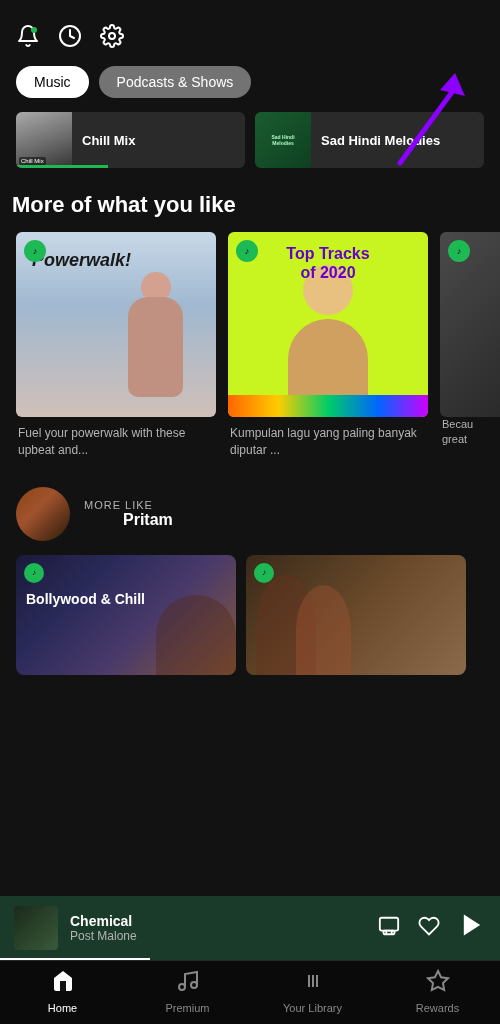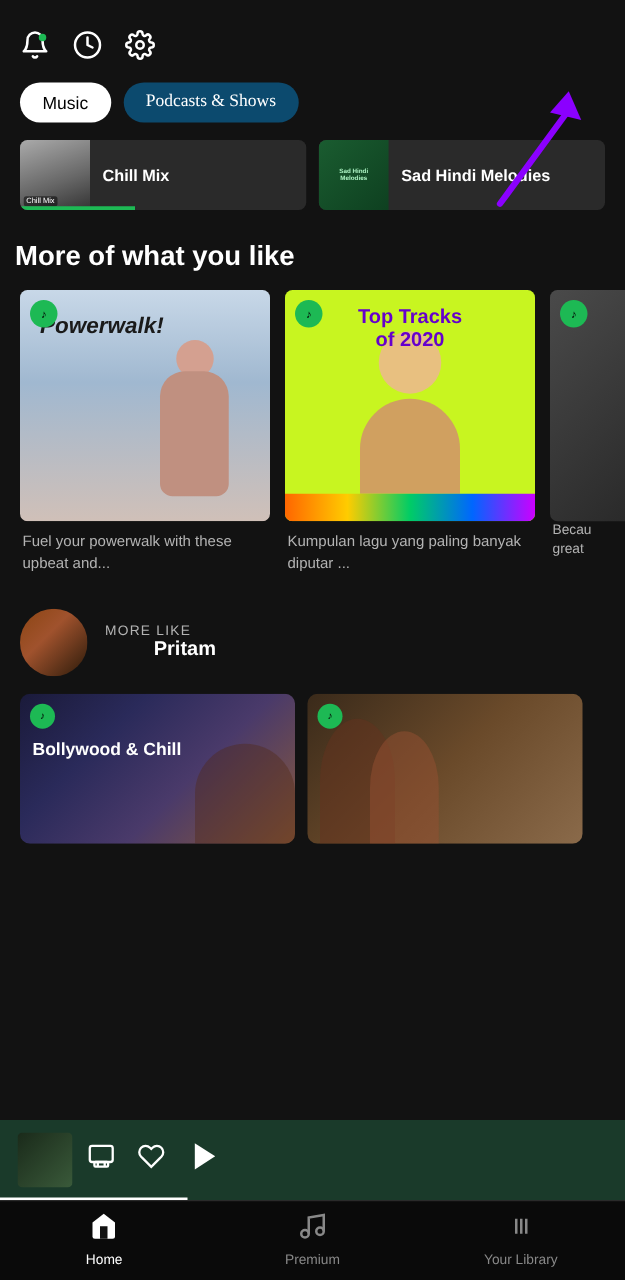--- a/index.html
+++ b/index.html
@@ -49,23 +49,22 @@
       font-size: 14px;
       font-weight: 500;
       cursor: pointer;
       border: none;
     }
     .filter-tab.active {
       background: #fff;
       color: #000;
     }
     .filter-tab.inactive {
-      background: #0c4a6e;
-      color: #fff;
-      font-family: Liberation Serif, serif;
+      background: #737373;
+      color: #fff;
     }
 
     
     .recently-played {
       display: flex;
       gap: 10px;
       padding: 0 16px 20px;
       overflow-x: hidden;
     }
     .rp-card {
@@ -590,20 +589,24 @@
 
     <div style="position:absolute;bottom:0;left:10px;width:60px;height:100px;background:rgba(100,50,30,0.5);border-radius:50% 50% 0 0;"></div>
     <div style="position:absolute;bottom:0;left:50px;width:55px;height:90px;background:rgba(150,80,50,0.5);border-radius:50% 50% 0 0;"></div>
   </div>
 </div>
 
 <div class="now-playing">
   <div class="np-thumb">
     <div class="np-thumb-inner"></div>
   </div>
+  <div class="np-info">
+    <div class="np-title">Chemical</div>
+    <div class="np-artist">Post Malone</div>
+  </div>
   <div class="np-controls">
     <span class="np-icon">
       <svg width="22" height="22" viewBox="0 0 24 24" fill="none" stroke="white" stroke-width="2">
         <rect x="2" y="3" width="20" height="14" rx="2"></rect>
         <rect x="6" y="17" width="12" height="4" rx="1"></rect>
         <line x1="9" y1="17" x2="9" y2="21"></line>
         <line x1="15" y1="17" x2="15" y2="21"></line>
       </svg>
     </span>
     <span class="np-icon">
@@ -643,13 +646,21 @@
   <div class="nav-item">
     <span class="nav-icon inactive">
       <svg width="24" height="24" viewBox="0 0 24 24" fill="none" stroke="#888" stroke-width="2">
         <line x1="8" y1="6" x2="8" y2="18"></line>
         <line x1="12" y1="6" x2="12" y2="18"></line>
         <line x1="16" y1="6" x2="16" y2="18"></line>
       </svg>
     </span>
     <span class="nav-label inactive">Your Library</span>
   </div>
+  <div class="nav-item">
+    <span class="nav-icon inactive">
+      <svg width="24" height="24" viewBox="0 0 24 24" fill="none" stroke="#888" stroke-width="2">
+        <path d="M12 2l3.09 6.26L22 9.27l-5 4.87 1.18 6.88L12 17.77l-6.18 3.25L7 14.14 2 9.27l6.91-1.01L12 2z"></path>
+      </svg>
+    </span>
+    <span class="nav-label inactive">Rewards</span>
+  </div>
 </div>
 
 </body></html>

